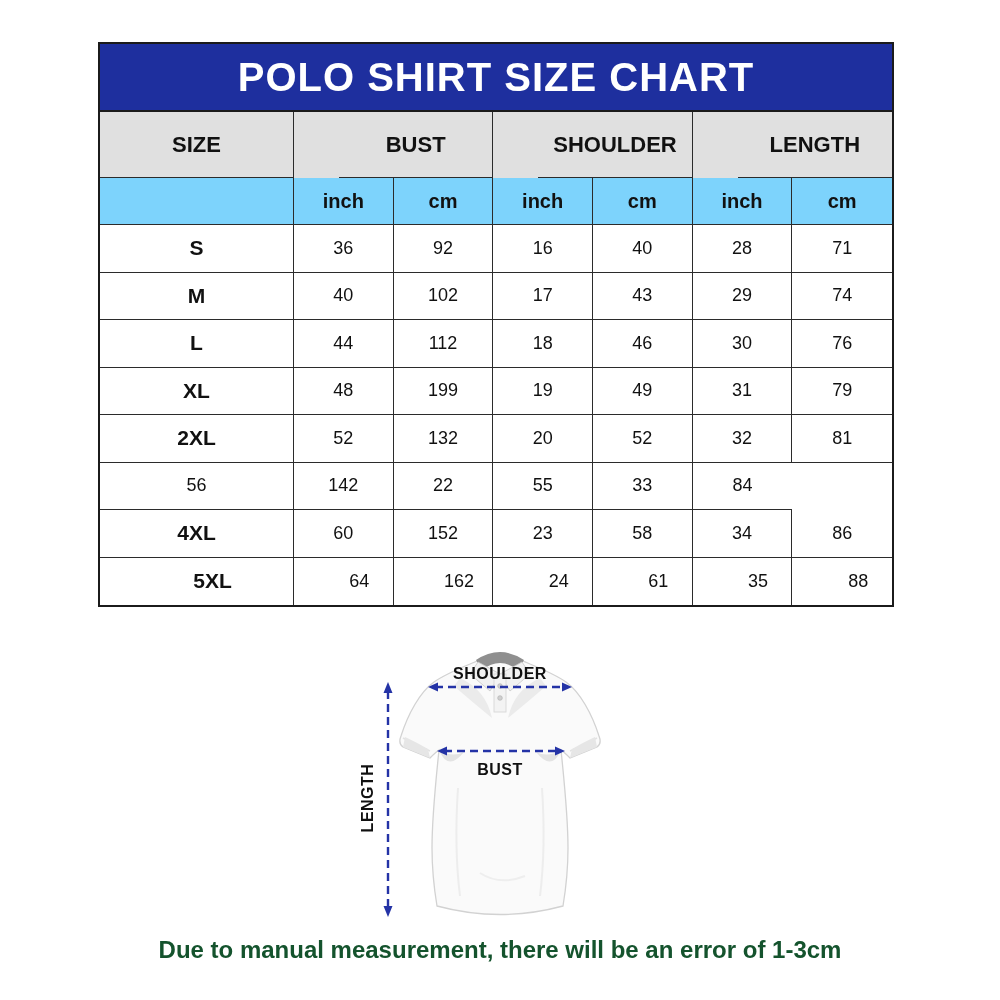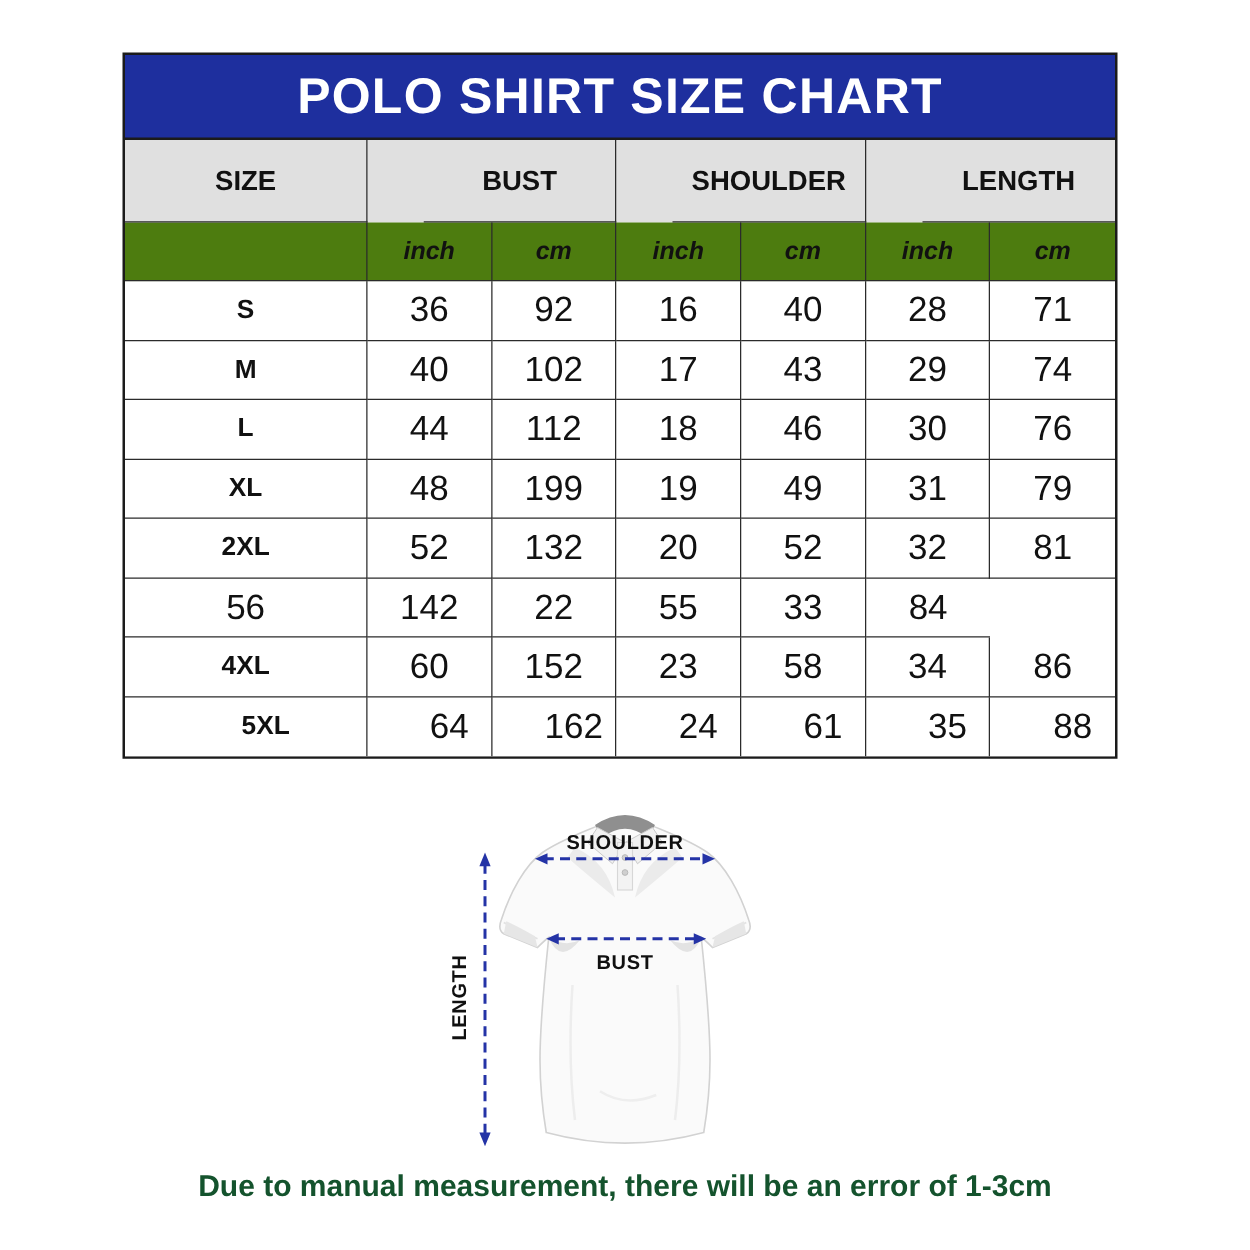--- a/index.html
+++ b/index.html
@@ -14,33 +14,33 @@
   }
   .title-bar{
     height:66px;background:#1e2f9e;border-bottom:2px solid #1b1b1b;
     display:flex;align-items:center;justify-content:center;
   }
   .title-bar span{
     color:#ffffff;font-weight:bold;font-size:40px;letter-spacing:1px;white-space:nowrap;
   }
   .grid-row{display:grid;width:100%;}
   .group-row{grid-template-columns:194px 1fr 1fr 1fr;height:66px;background:#e0e0e0;gap:45px;}
-  .unit-row{grid-template-columns:194px repeat(6,1fr);height:47px;background:#4d7c0f;font-style:italic;}
+  .unit-row{grid-template-columns:194px repeat(6,1fr);height:47px;background:#7dd3fc;}
   .data-row{grid-template-columns:194px repeat(6,1fr);height:47.5px;background:#ffffff;}
   .c{
     display:flex;align-items:center;justify-content:center;
     border-right:1px solid #2b2b2b;border-bottom:1px solid #2b2b2b;
     box-sizing:border-box;overflow:hidden;
   }
   .grid-row .c:last-child{border-right:none;}
   .data-row:last-child .c{border-bottom:none;padding-left:32px;}
   .group-label{font-weight:bold;font-size:22px;}
   .unit-label{font-weight:bold;font-size:20px;}
   .size-label{font-weight:bold;font-size:21px;}
-  .val{font-size:28px;font-weight:400;}
+  .val{font-size:18px;font-weight:400;}
   
   .illustration{position:absolute;left:340px;top:638px;width:330px;height:300px;}
   .diag-label{font-family:"Liberation Sans",sans-serif;font-weight:bold;font-size:16px;fill:#101010;letter-spacing:0.5px;}
   
   .footnote{
     position:absolute;left:0;top:936px;width:1000px;text-align:center;
     color:#14532d;font-weight:bold;font-size:24px;
   }
 </style>
 </head>

